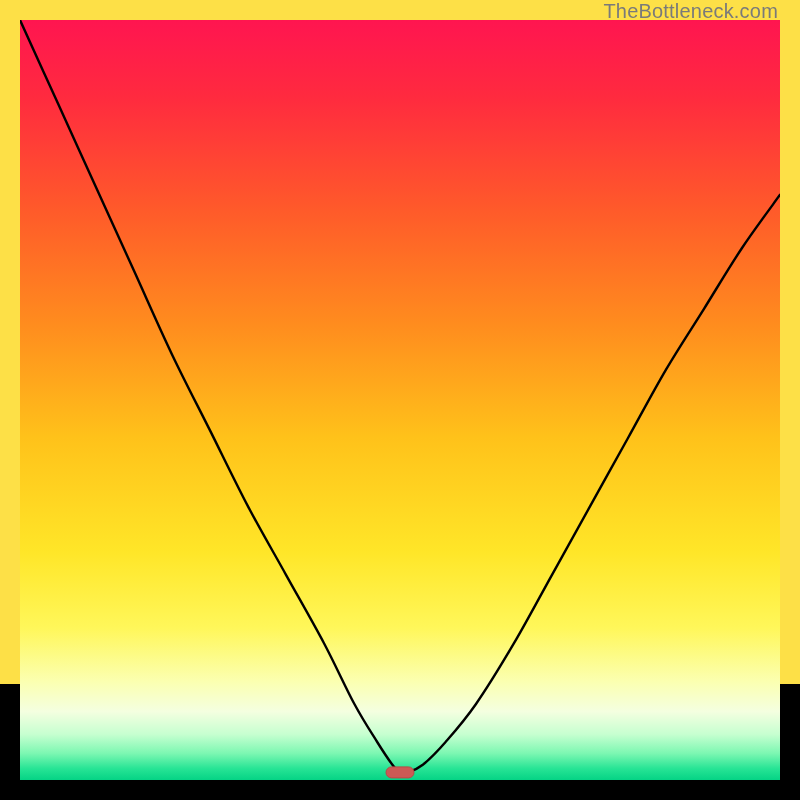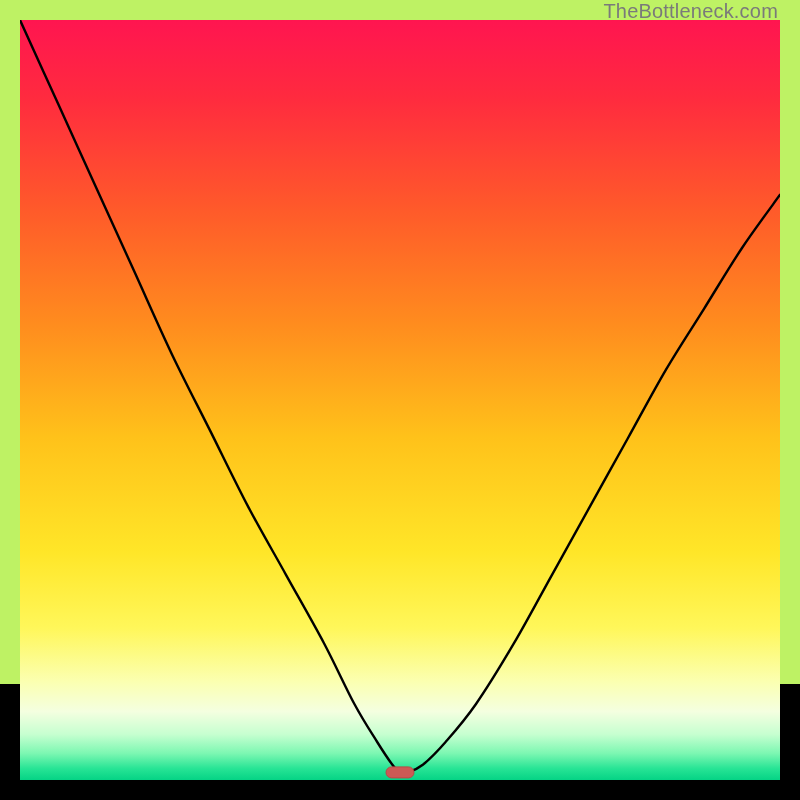--- a/index.html
+++ b/index.html
@@ -8,21 +8,21 @@
     width: 800px;
     height: 800px;
     background: #000000;
     font-family: Arial, Helvetica, sans-serif;
     overflow: hidden;
   }
   .chart-outer {
     position: relative;
     width: 800px;
     height: 684px;
-    background: #bef264;
+    background: #fde047;
   }
   .plot-area {
     position: absolute;
     left: 20px;
     top: 20px;
     width: 760px;
     height: 760px;
   }
   .watermark {
     position: absolute;

